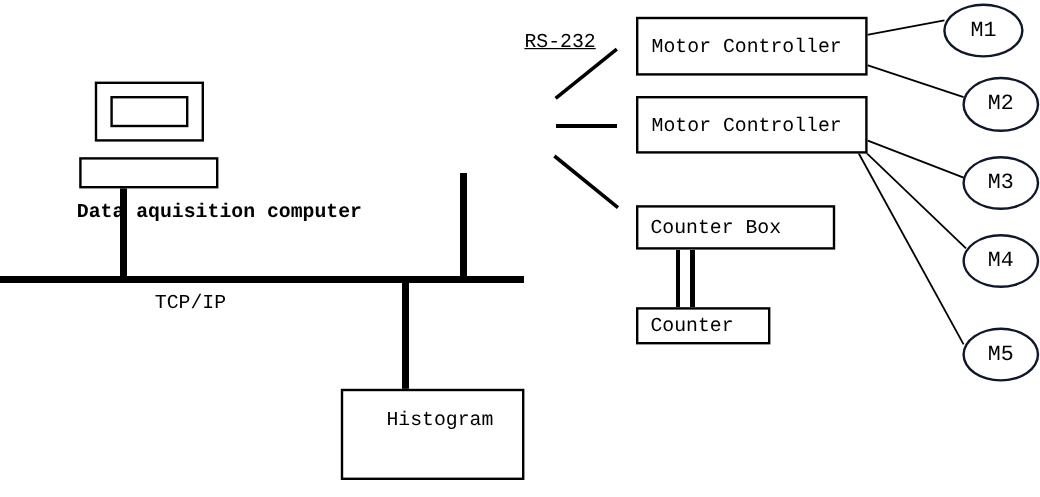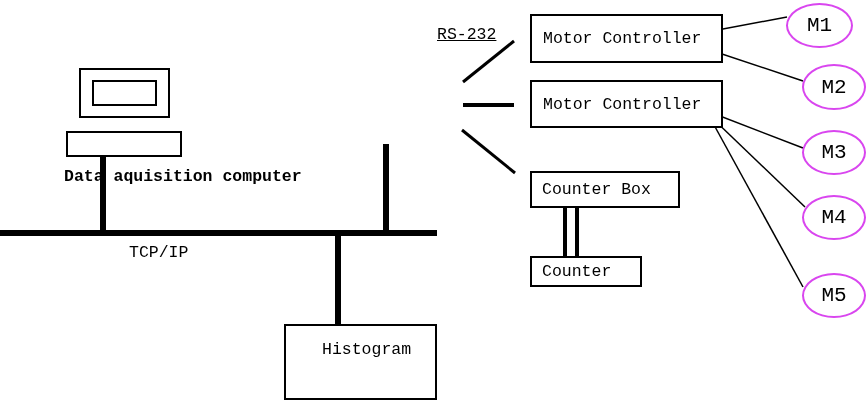--- a/index.html
+++ b/index.html
@@ -22,28 +22,28 @@
   }
   .vcenter { display: flex; align-items: center; margin-left: 16px; }
   .label {
     position: absolute;
     font-size: 16.5px;
     line-height: 16px;
     white-space: pre;
   }
   .motor {
     position: absolute;
-    border: 2px solid #d946ef;
+    border: 2px solid #0f172a;
     border-radius: 50%;
     background: #fff;
     box-sizing: border-box;
     display: flex;
     align-items: center;
     justify-content: center;
-    font-size: 21px;
+    font-size: 18px;
   }
   
   .icon-rect { position: absolute; border: 2px solid #000; background: #fff; box-sizing: border-box; }
   
   .ts-text { padding: 10px 0 0 14px; line-height: 20px; }
   
   .hm-line1 { margin: 14px 0 0 36px; line-height: 20px; }
   .hm-line2 { margin-left: 27px; line-height: 20px; }
   .mc-text { padding-left: 11px; }
   .cb-text { padding-left: 10px; }
@@ -90,21 +90,21 @@
   <div class="label" style="left:437px; top:27px;text-decoration:underline;">RS-232</div>
 
 
   <div class="box vcenter" style="left:514px; top:14px; width:193px; height:49px;">
     <span class="mc-text">Motor Controller</span>
   </div>
   <div class="box vcenter" style="left:514px; top:80px; width:193px; height:48px;">
     <span class="mc-text">Motor Controller</span>
   </div>
 
-  <div class="box vcenter" style="left:514px; top:171px; width:150px; height:37px;">
+  <div class="box vcenter" style="left:514px; top:171px; width:166px; height:37px;">
     <span class="cb-text">Counter Box</span>
   </div>
   <div class="box vcenter" style="left:514px; top:256px; width:112px; height:31px;">
     <span class="cb-text">Counter</span>
   </div>
 
   <div class="box" style="left:284px; top:324px; width:153px; height:76px;">
     <div class="hm-line1">Histogram</div>
   </div>
 

